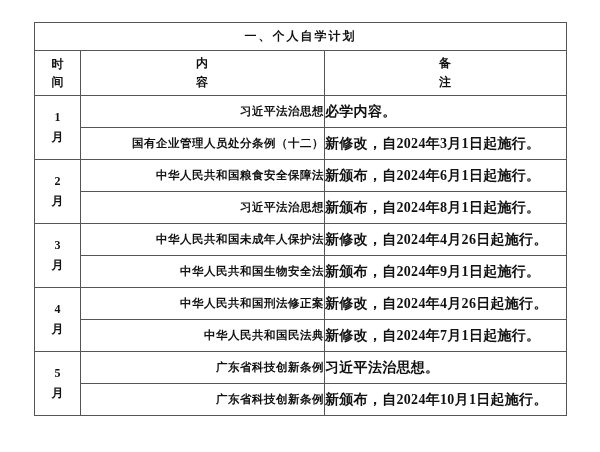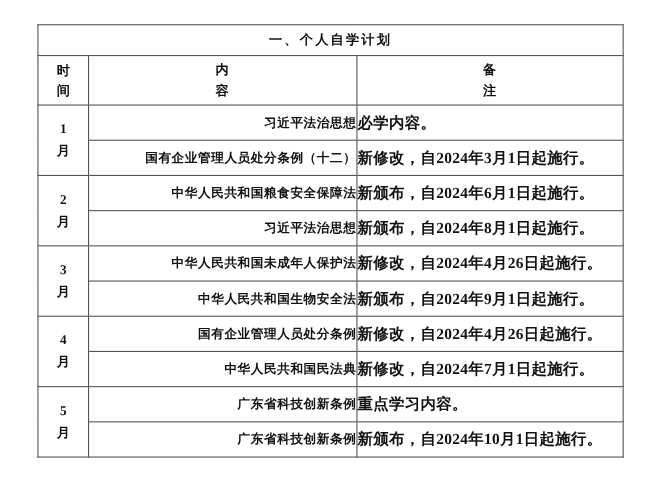--- a/index.html
+++ b/index.html
@@ -197,37 +197,37 @@
           <td class="remark-cell">新颁布，自2024年9月1日起施行。</td>
         </tr>
 
         <tr>
           <td class="month-cell" rowspan="2">
             <div class="month-stack">
               <span>4</span>
               <span>月</span>
             </div>
           </td>
-          <td class="content-cell">国有企业管理人员处分条例</td>
+          <td class="content-cell">中华人民共和国刑法修正案</td>
           <td class="remark-cell">新修改，自2024年4月26日起施行。</td>
         </tr>
         <tr>
           <td class="content-cell">中华人民共和国民法典</td>
           <td class="remark-cell">新修改，自2024年7月1日起施行。</td>
         </tr>
 
         <tr>
           <td class="month-cell" rowspan="2">
             <div class="month-stack">
               <span>5</span>
               <span>月</span>
             </div>
           </td>
           <td class="content-cell">广东省科技创新条例</td>
-          <td class="remark-cell">重点学习内容。</td>
+          <td class="remark-cell">习近平法治思想。</td>
         </tr>
         <tr>
           <td class="content-cell">广东省科技创新条例</td>
           <td class="remark-cell">新颁布，自2024年10月1日起施行。</td>
         </tr>
       </tbody>
     </table>
   </div>
 </div>
 

